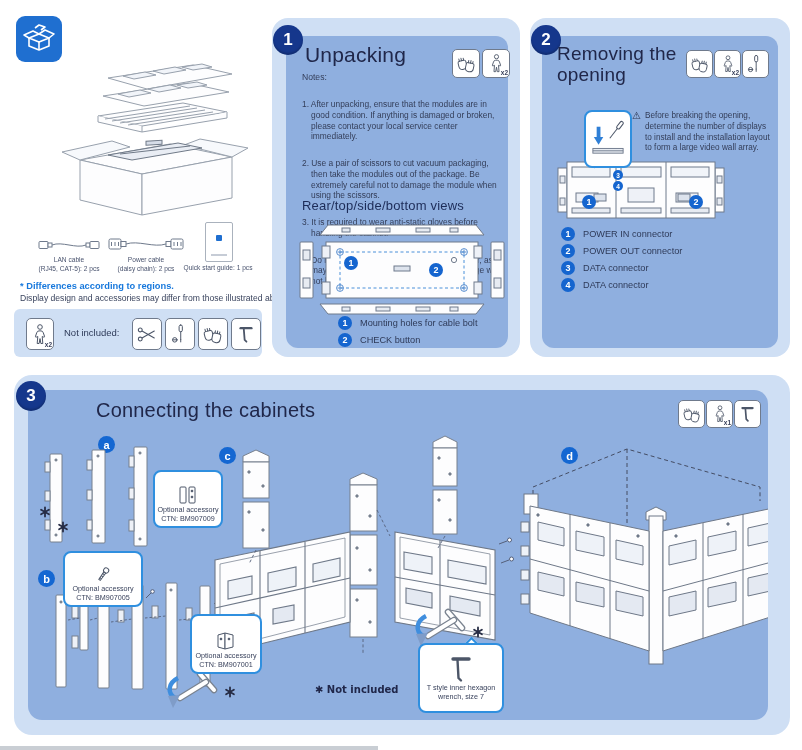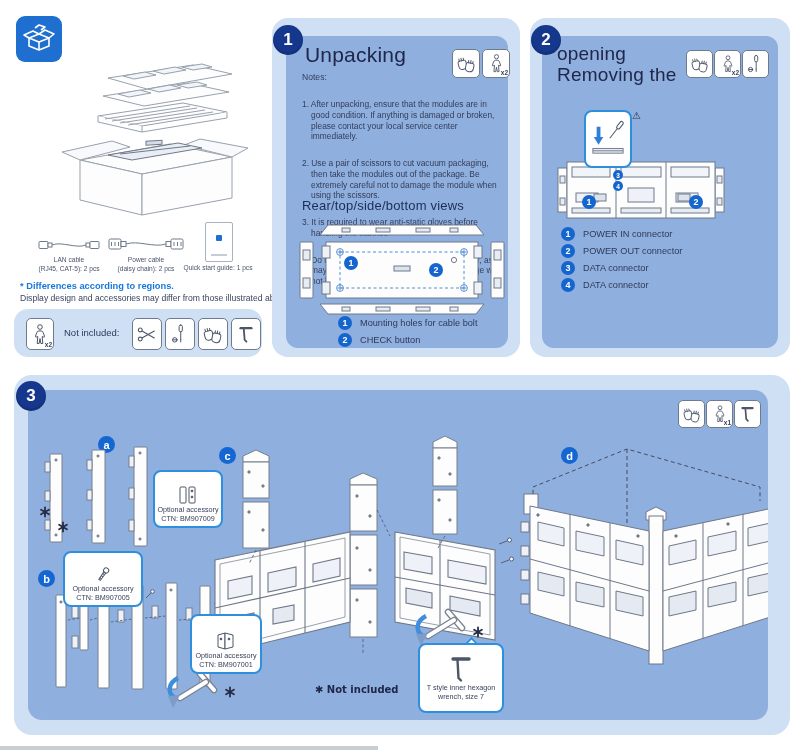--- a/index.html
+++ b/index.html
@@ -119,21 +119,21 @@
     <div class="abs" style="left:10px;top:12px;width:6px;height:6px;background:#1f6fd0;border-radius:1px;"></div>
     <div class="abs" style="left:5px;top:31px;width:16px;height:1.5px;background:#c6ccd6;"></div>
   </div>
   <div class="cable-label" style="left:176px;top:264px;width:84px;">
     <div>Quick start guide: 1 pcs</div>
   </div>
 
   <div class="abs" style="left:20px;top:281px;font-size:9.3px;font-weight:700;color:#1778dc;">* Differences according to regions.</div>
   <div class="abs" style="left:20px;top:293px;font-size:8.6px;color:#3a445e;">Display design and accessories may differ from those illustrated above.</div>
 
-  <div class="abs" style="left:14px;top:309px;width:248px;height:48px;background:#cfdff4;border-radius:14px;">
+  <div class="abs" style="left:14px;top:309px;width:248px;height:48px;background:#cfdff4;border-radius:6px;">
     <div class="iconbox" style="left:12px;top:9px;width:26px;height:30px;">
       <svg width="12" height="21" viewBox="0 0 12 21">
         <g fill="#fff" stroke="#4c5668" stroke-width="1">
           <circle cx="6" cy="3" r="2.3"></circle>
           <path d="M3.2 19.5 3.8 12.5 2.3 13.1 q-1 .3 -.8 -.8 L2.7 8.8 q.5 -1.9 2.3 -1.9 h2 q1.8 0 2.3 1.9 l1.2 3.5 q.2 1.1 -.8 .8 L8.2 12.5 8.8 19.5 H6.9 L6 14.6 5.1 19.5 z"></path>
         </g>
       </svg>
       <span class="cnt">x2</span>
     </div>
     <div class="abs" style="left:50px;top:18px;font-size:9.5px;font-weight:400;color:#2e3a58;">Not included:</div>
@@ -266,22 +266,22 @@
   </div>
   <div class="legend-row" style="left:338px;top:333px;">
     <div class="dot">2</div>
     <span>CHECK button</span>
   </div>
 
   <div class="panel" style="left:530px;top:18px;width:260px;height:339px;"></div>
   <div class="inner" style="left:542px;top:36px;width:236px;height:312px;"></div>
   <div class="badge" style="left:531px;top:25px;">2</div>
   <div class="sec-title" style="left:557px;top:43px;font-size:19px;line-height:1.12;">
+    <div>Removing the</div>
     <div>opening</div>
-    <div>Removing the</div>
   </div>
   <div class="iconbox" style="left:686px;top:50px;width:25px;height:26px;">
     <svg width="20" height="19" viewBox="0 0 24 22">
       <g fill="#fff" stroke="#4c5668" stroke-width="1.1" stroke-linejoin="round" stroke-linecap="round">
         <g transform="rotate(-14 8 12)">
             <path d="M3 9 q0-2 2-2 h5 q2 0 2 2 v4 q0 4 -4.5 4 Q3 17 3 13 z"></path>
             <path d="M5 7 V4.4 M7.5 7 V4 M10 7 V4.6"></path>
           </g>
         <g transform="translate(8 3) rotate(12 8 12)">
             <path d="M3 9 q0-2 2-2 h5 q2 0 2 2 v4 q0 4 -4.5 4 Q3 17 3 13 z"></path>
@@ -318,20 +318,21 @@
         <rect x="23" y="0" width="3.6" height="9" rx="1.7"></rect>
           <line x1="24.8" y1="9" x2="24.8" y2="22"></line>
       </g>
       <rect x="2" y="31" width="32" height="5" fill="#e8ecf2" stroke="#6f7a8c"></rect>
       <line x1="2" y1="33.5" x2="34" y2="33.5" stroke="#6f7a8c"></line>
     </svg>
   </div>
   <div class="tail" style="left:589px;top:155px;"></div>
 
   <span class="abs" style="left:632px;top:110px;font-size:10px;color:#2e3a58;font-family:'DejaVu Sans',sans-serif;">⚠</span>
+  <div class="abs" style="left:645px;top:111px;width:126px;font-size:8.2px;line-height:1.32;color:#333d58;">Before breaking the opening, determine the  number of displays to install and the installation layout to form a large video wall array.</div>
 
   <div class="abs" style="left:556px;top:160px;">
     <svg width="170" height="60" viewBox="0 0 170 60">
       <g fill="#fdfdfe" stroke="#6f7a8c" stroke-width="1">
         <rect x="2" y="8" width="9" height="44"></rect>
         <rect x="4" y="16" width="5" height="7" fill="#e7ebf2"></rect>
           <rect x="4" y="38" width="5" height="7" fill="#e7ebf2"></rect>
         <rect x="159" y="8" width="9" height="44"></rect>
         <rect x="161" y="16" width="5" height="7" fill="#e7ebf2"></rect>
           <rect x="161" y="38" width="5" height="7" fill="#e7ebf2"></rect>
@@ -370,20 +371,21 @@
     <span>DATA connector</span>
   </div>
   <div class="legend-row" style="left:561px;top:278px;">
     <div class="dot">4</div>
     <span>DATA connector</span>
   </div>
 
   <div class="panel" style="left:14px;top:375px;width:776px;height:360px;border-radius:18px;"></div>
   <div class="inner" style="left:28px;top:390px;width:740px;height:330px;border-radius:14px;"></div>
   <div class="badge" style="left:16px;top:381px;">3</div>
+  <div class="sec-title" style="left:96px;top:399px;font-size:20px;">Connecting the cabinets</div>
   <div class="iconbox" style="left:678px;top:400px;width:25px;height:26px;">
     <svg width="20" height="19" viewBox="0 0 24 22">
       <g fill="#fff" stroke="#4c5668" stroke-width="1.1" stroke-linejoin="round" stroke-linecap="round">
         <g transform="rotate(-14 8 12)">
             <path d="M3 9 q0-2 2-2 h5 q2 0 2 2 v4 q0 4 -4.5 4 Q3 17 3 13 z"></path>
             <path d="M5 7 V4.4 M7.5 7 V4 M10 7 V4.6"></path>
           </g>
         <g transform="translate(8 3) rotate(12 8 12)">
             <path d="M3 9 q0-2 2-2 h5 q2 0 2 2 v4 q0 4 -4.5 4 Q3 17 3 13 z"></path>
             <path d="M5 7 V4.4 M7.5 7 V4 M10 7 V4.6"></path>

